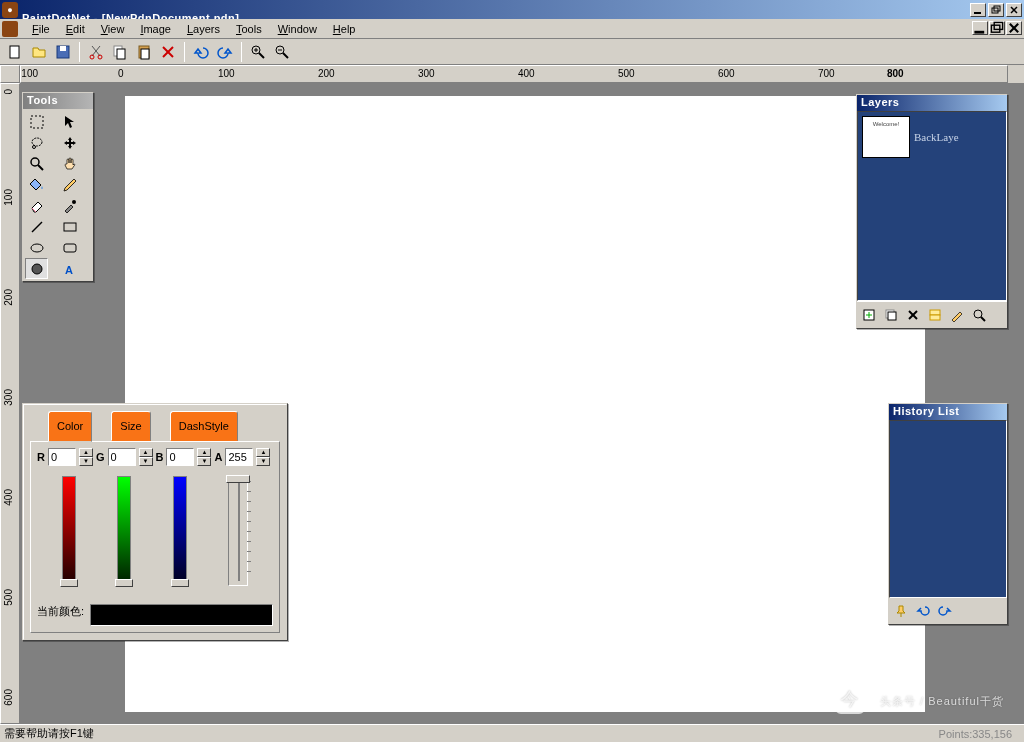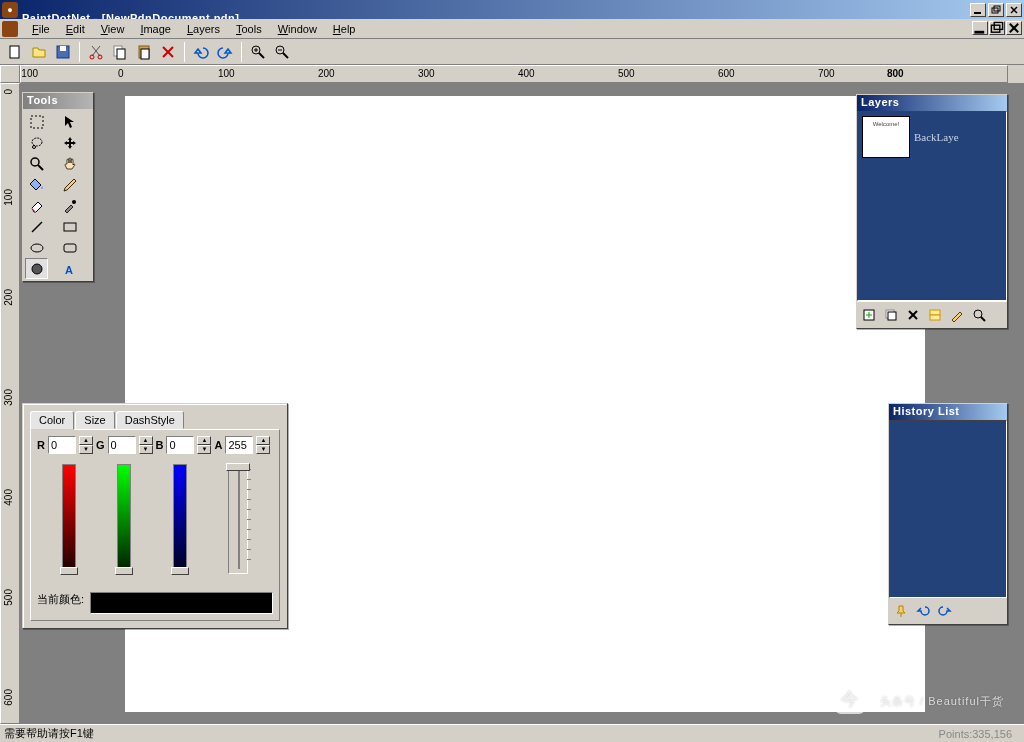--- a/index.html
+++ b/index.html
@@ -60,21 +60,21 @@
 .layer-tb-btn { width: 20px; height: 18px; display: flex; align-items: center; justify-content: center; border: 1px solid transparent; }
 
 
 #history-panel { top: 403px; right: 16px; width: 120px; }
 #history-panel .history-list { height: 178px; background: #24427a; border: 1px solid; border-color: #404040 #fff #fff #404040; }
 .history-toolbar { display: flex; gap: 2px; padding: 4px 2px; }
 
 
 #option-panel { top: 403px; left: 22px; width: 266px; }
 .tabs { display: flex; padding-top: 4px; margin-left: 4px; }
-.tab { padding: 2px 8px; background: #e5e5e5; border: 1px solid; border-color: #fff #808080 transparent #fff; border-radius: 3px 3px 0 0; margin-right: 1px; cursor: default; position: relative; }
+.tab { padding: 8px 8px; background: #f97316; border: 1px solid; border-color: #fff #808080 transparent #fff; border-radius: 3px 3px 0 0; margin-right: 1px; cursor: default; position: relative; margin-left: 18px; }
 .tab.active { border-bottom-color: #d4d0c8; z-index: 2; margin-bottom: -1px; padding-bottom: 3px; }
 .tab-content { border: 1px solid; border-color: #fff #808080 #808080 #fff; margin: 0 4px 4px 4px; padding: 6px; }
 .rgba-row { display: flex; align-items: center; gap: 3px; margin-bottom: 10px; }
 .rgba-row label { font-weight: bold; }
 .num-input { width: 28px; height: 18px; border: 1px solid; border-color: #808080 #fff #fff #808080; background: #fff; text-align: left; padding: 0 2px; }
 .spinner { width: 14px; height: 18px; display: flex; flex-direction: column; }
 .spinner div { flex:1; background: #d4d0c8; border: 1px solid; border-color: #fff #404040 #404040 #fff; font-size: 6px; text-align: center; line-height: 7px; }
 .sliders-row { display: flex; justify-content: space-around; padding: 0 4px; height: 120px; }
 .gradient-slider { width: 14px; height: 110px; position: relative; border: 1px solid #808080; }
 .gradient-slider.red { background: linear-gradient(to top, #1a0000, #ff0000); }

